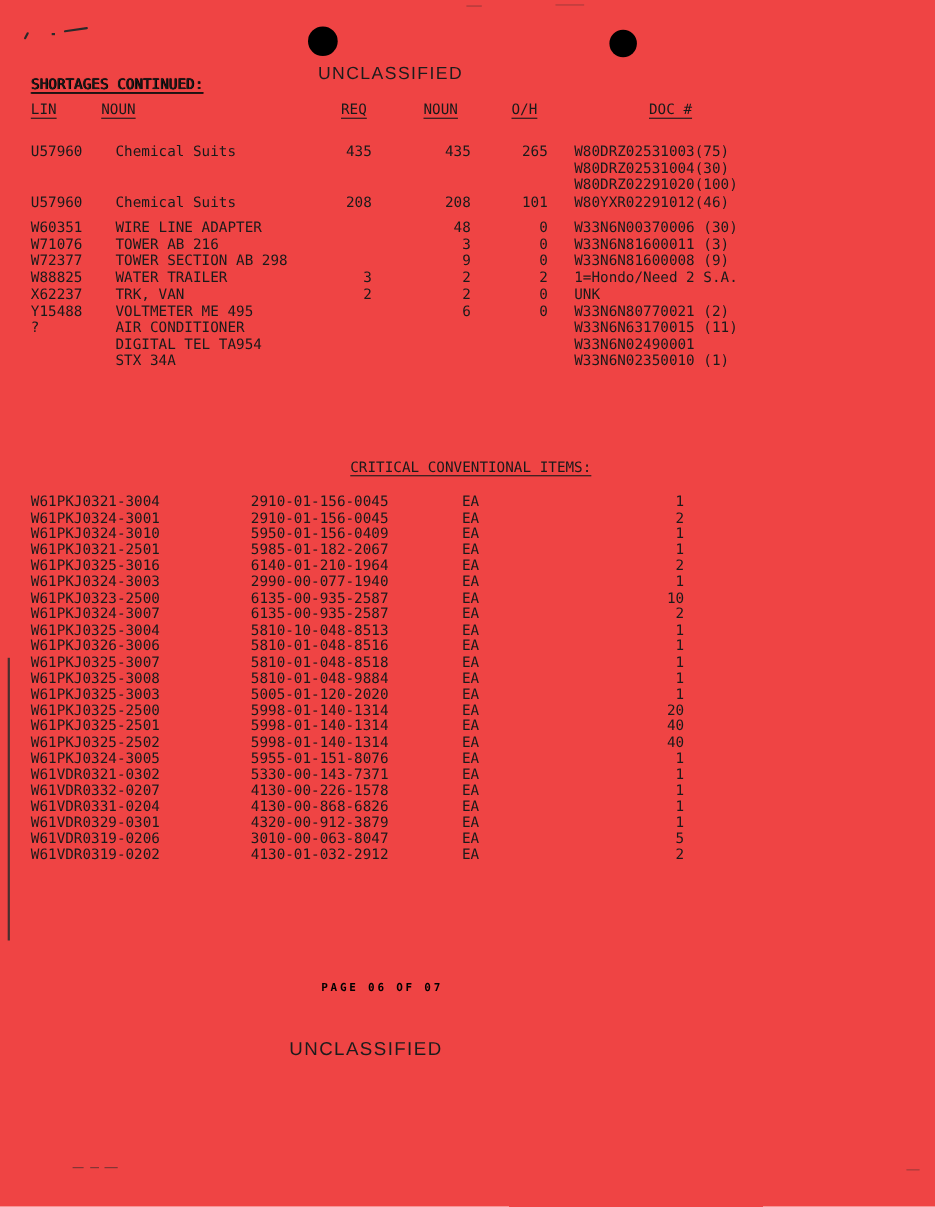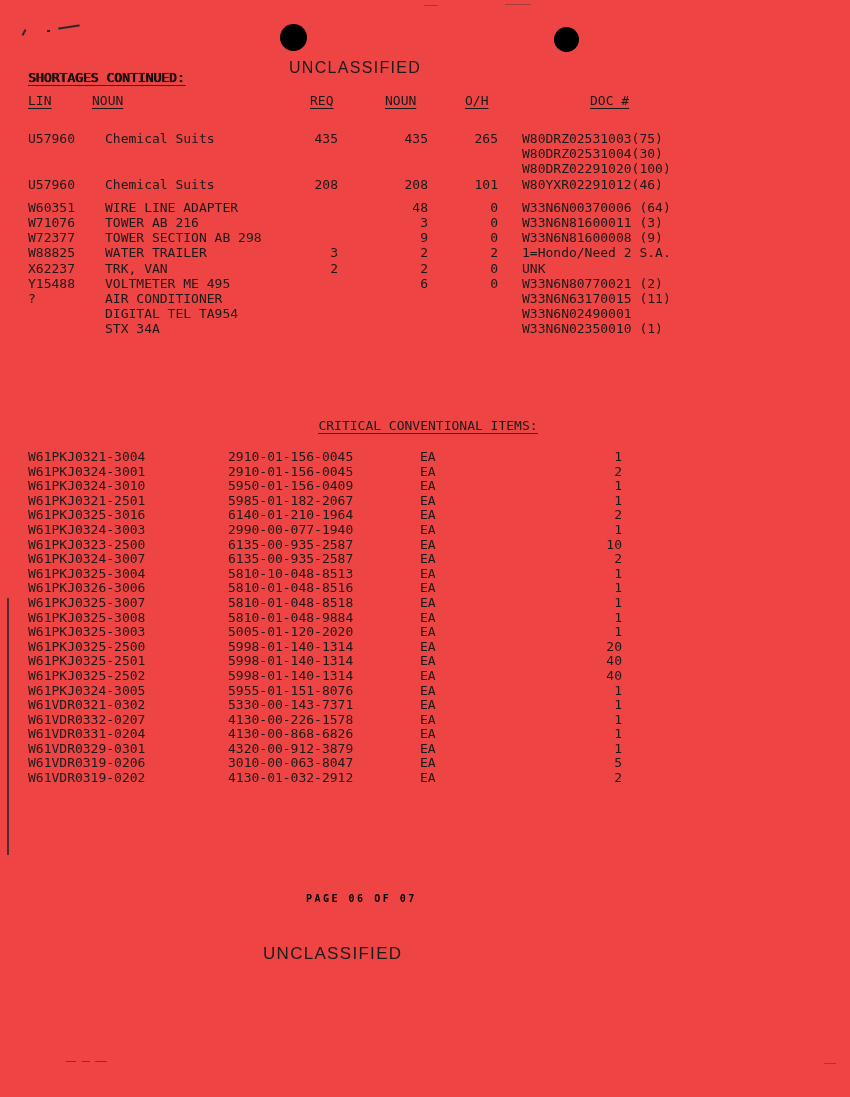--- a/index.html
+++ b/index.html
@@ -71,21 +71,21 @@
   .crow {
     display: grid;
     grid-template-columns: 200px 192px 80px 122px;
     line-height: 14.6px;
     white-space: pre;
   }
   .c-qty { text-align: right; }
 
   .page-number {
     position: absolute;
-    left: 306px; top: 893px;
+    left: 292px; top: 893px;
     font-size: 10px;
     font-weight: bold;
     letter-spacing: 2.5px;
     color: #000;
   }
 
   
   .artifact { position: absolute; background: #2a2a2a; }
   .v-line { left: 7px; top: 598px; width: 2px; height: 257px; opacity: 0.85; }
   .pen-comma { left: 23px; top: 29px; width: 2px; height: 7px; transform: rotate(28deg); border-radius: 1px; }
@@ -114,21 +114,21 @@
       <span class="hd h-lin">LIN</span>
       <span class="hd h-noun">NOUN</span>
       <span class="hd h-req">REQ</span>
       <span class="hd h-auth">NOUN</span>
       <span class="hd h-oh">O/H</span>
       <span class="hd h-doc">DOC #</span>
     </div>
     <div id="shortage-rows">
         <div class="srow"><div class="c-lin"><div>U57960</div></div><div class="c-noun"><div>Chemical Suits</div></div><div class="c-req"><div>435</div></div><div class="c-auth"><div>435</div></div><div class="c-oh"><div>265</div></div><div class="c-doc"><div>W80DRZ02531003(75)</div><div>W80DRZ02531004(30)</div><div>W80DRZ02291020(100)</div></div></div>
         <div class="srow"><div class="c-lin"><div>U57960</div></div><div class="c-noun"><div>Chemical Suits</div></div><div class="c-req"><div>208</div></div><div class="c-auth"><div>208</div></div><div class="c-oh"><div>101</div></div><div class="c-doc"><div>W80YXR02291012(46)</div></div></div>
-        <div class="srow gap8"><div class="c-lin"><div>W60351</div></div><div class="c-noun"><div>WIRE LINE ADAPTER</div></div><div class="c-req"><div>&nbsp;</div></div><div class="c-auth"><div>48</div></div><div class="c-oh"><div>0</div></div><div class="c-doc"><div>W33N6N00370006 (64)</div></div></div>
+        <div class="srow gap8"><div class="c-lin"><div>W60351</div></div><div class="c-noun"><div>WIRE LINE ADAPTER</div></div><div class="c-req"><div>&nbsp;</div></div><div class="c-auth"><div>48</div></div><div class="c-oh"><div>0</div></div><div class="c-doc"><div>W33N6N00370006 (30)</div></div></div>
         <div class="srow"><div class="c-lin"><div>W71076</div></div><div class="c-noun"><div>TOWER AB 216</div></div><div class="c-req"><div>&nbsp;</div></div><div class="c-auth"><div>3</div></div><div class="c-oh"><div>0</div></div><div class="c-doc"><div>W33N6N81600011 (3)</div></div></div>
         <div class="srow"><div class="c-lin"><div>W72377</div></div><div class="c-noun"><div>TOWER SECTION AB 298</div></div><div class="c-req"><div>&nbsp;</div></div><div class="c-auth"><div>9</div></div><div class="c-oh"><div>0</div></div><div class="c-doc"><div>W33N6N81600008 (9)</div></div></div>
         <div class="srow"><div class="c-lin"><div>W88825</div></div><div class="c-noun"><div>WATER TRAILER</div></div><div class="c-req"><div>3</div></div><div class="c-auth"><div>2</div></div><div class="c-oh"><div>2</div></div><div class="c-doc"><div>1=Hondo/Need 2 S.A.</div></div></div>
         <div class="srow"><div class="c-lin"><div>X62237</div></div><div class="c-noun"><div>TRK, VAN</div></div><div class="c-req"><div>2</div></div><div class="c-auth"><div>2</div></div><div class="c-oh"><div>0</div></div><div class="c-doc"><div>UNK</div></div></div>
         <div class="srow"><div class="c-lin"><div>Y15488</div></div><div class="c-noun"><div>VOLTMETER ME 495</div></div><div class="c-req"><div>&nbsp;</div></div><div class="c-auth"><div>6</div></div><div class="c-oh"><div>0</div></div><div class="c-doc"><div>W33N6N80770021 (2)</div></div></div>
         <div class="srow"><div class="c-lin"><div>?</div></div><div class="c-noun"><div>AIR CONDITIONER</div><div>DIGITAL TEL TA954</div><div>STX 34A</div></div><div class="c-req"><div>&nbsp;</div></div><div class="c-auth"><div>&nbsp;</div></div><div class="c-oh"><div>&nbsp;</div></div><div class="c-doc"><div>W33N6N63170015 (11)</div><div>W33N6N02490001</div><div>W33N6N02350010 (1)</div></div></div>
       </div>
   </div>
 
   <div class="critical">

